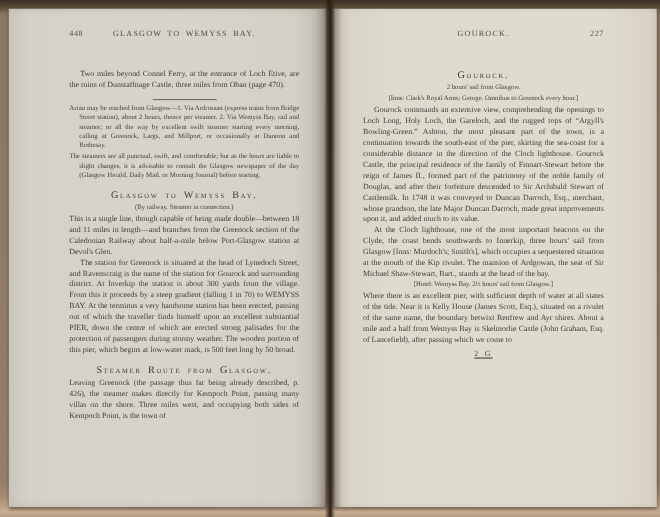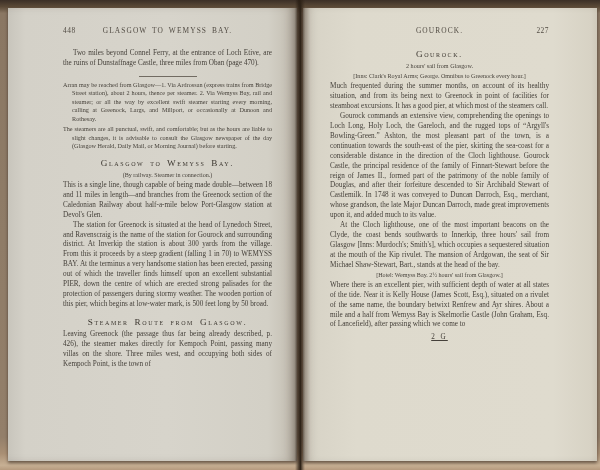--- a/index.html
+++ b/index.html
@@ -26,21 +26,21 @@
     box-shadow:0 2px 3px rgba(20,10,5,.5), inset -9px 0 12px -7px rgba(40,25,15,.55);
   }
   .page.right {
     left:303px; width:294px; padding:18px 48px 0 27px;
     background:linear-gradient(90deg,#b3ab9c 0%,#d7d3c6 2.5%,#dedacd 18%,#dfdbce 85%,#d7d2c4 98%,#cfc9ba 100%);
     box-shadow:0 2px 3px rgba(20,10,5,.5), inset 10px 0 12px -8px rgba(40,25,15,.45);
   }
   .pagehead {
     display:flex; align-items:baseline;
     font-size:7.4px; letter-spacing:1.1px; word-spacing:2px; color:#524c44;
-    margin-bottom:14px;
+    margin-bottom:28px;
   }
   .pagehead .pagenum { width:34px; letter-spacing:.5px; }
   .pagehead .runhead { flex:1; text-align:center; }
   .page.right .pagehead .pagenum { text-align:right; }
   .para {
     font-size:7.2px; line-height:9.9px; text-align:justify; color:#45403a; margin:0;
   }
   .para.indent { text-indent:10px; }
   .heading {
     font-variant:small-caps; text-align:center;
@@ -85,21 +85,20 @@
 <div class="page right">
   <div class="pagehead">
     <span class="pagenum"></span>
     <span class="runhead">GOUROCK.</span>
     <span class="pagenum">227</span>
   </div>
   <div class="content" id="right-content">
       <div class="heading">Gourock.</div>
       <div class="subnote">2 hours' sail from Glasgow.</div>
       <div class="subnote">[Inns: Clark's Royal Arms; George.  Omnibus to Greenock every hour.]</div>
-      <div class="para">Much frequented during the summer months, on account of its healthy situation, and from its being next to Greenock in point of facilities for steamboat excursions. It has a good pier, at which most of the steamers call.</div>
       <div class="para indent">Gourock commands an extensive view, comprehending the openings to Loch Long, Holy Loch, the Gareloch, and the rugged tops of “Argyll's Bowling-Green.” Ashton, the most pleasant part of the town, is a continuation towards the south-east of the pier, skirting the sea-coast for a considerable distance in the direction of the Cloch lighthouse. Gourock Castle, the principal residence of the family of Finnart-Stewart before the reign of James II., formed part of the patrimony of the noble family of Douglas, and after their forfeiture descended to Sir Archibald Stewart of Castlemilk. In 1748 it was conveyed to Duncan Darroch, Esq., merchant, whose grandson, the late Major Duncan Darroch, made great improvements upon it, and added much to its value.</div>
       <div class="para indent">At the Cloch lighthouse, one of the most important beacons on the Clyde, the coast bends southwards to Innerkip, three hours' sail from Glasgow [Inns: Murdoch's; Smith's], which occupies a sequestered situation at the mouth of the Kip rivulet. The mansion of Ardgowan, the seat of Sir Michael Shaw-Stewart, Bart., stands at the head of the bay.</div>
       <div class="subnote">[Hotel: Wemyss Bay.  2½ hours' sail from Glasgow.]</div>
       <div class="para">Where there is an excellent pier, with sufficient depth of water at all states of the tide. Near it is Kelly House (James Scott, Esq.), situated on a rivulet of the same name, the boundary betwixt Renfrew and Ayr shires. About a mile and a half from Wemyss Bay is Skelmorlie Castle (John Graham, Esq. of Lancefield), after passing which we come to</div>
       <div class="sig">2 G</div>
     </div>
 </div>
 
 <div class="gutter"></div>
 

